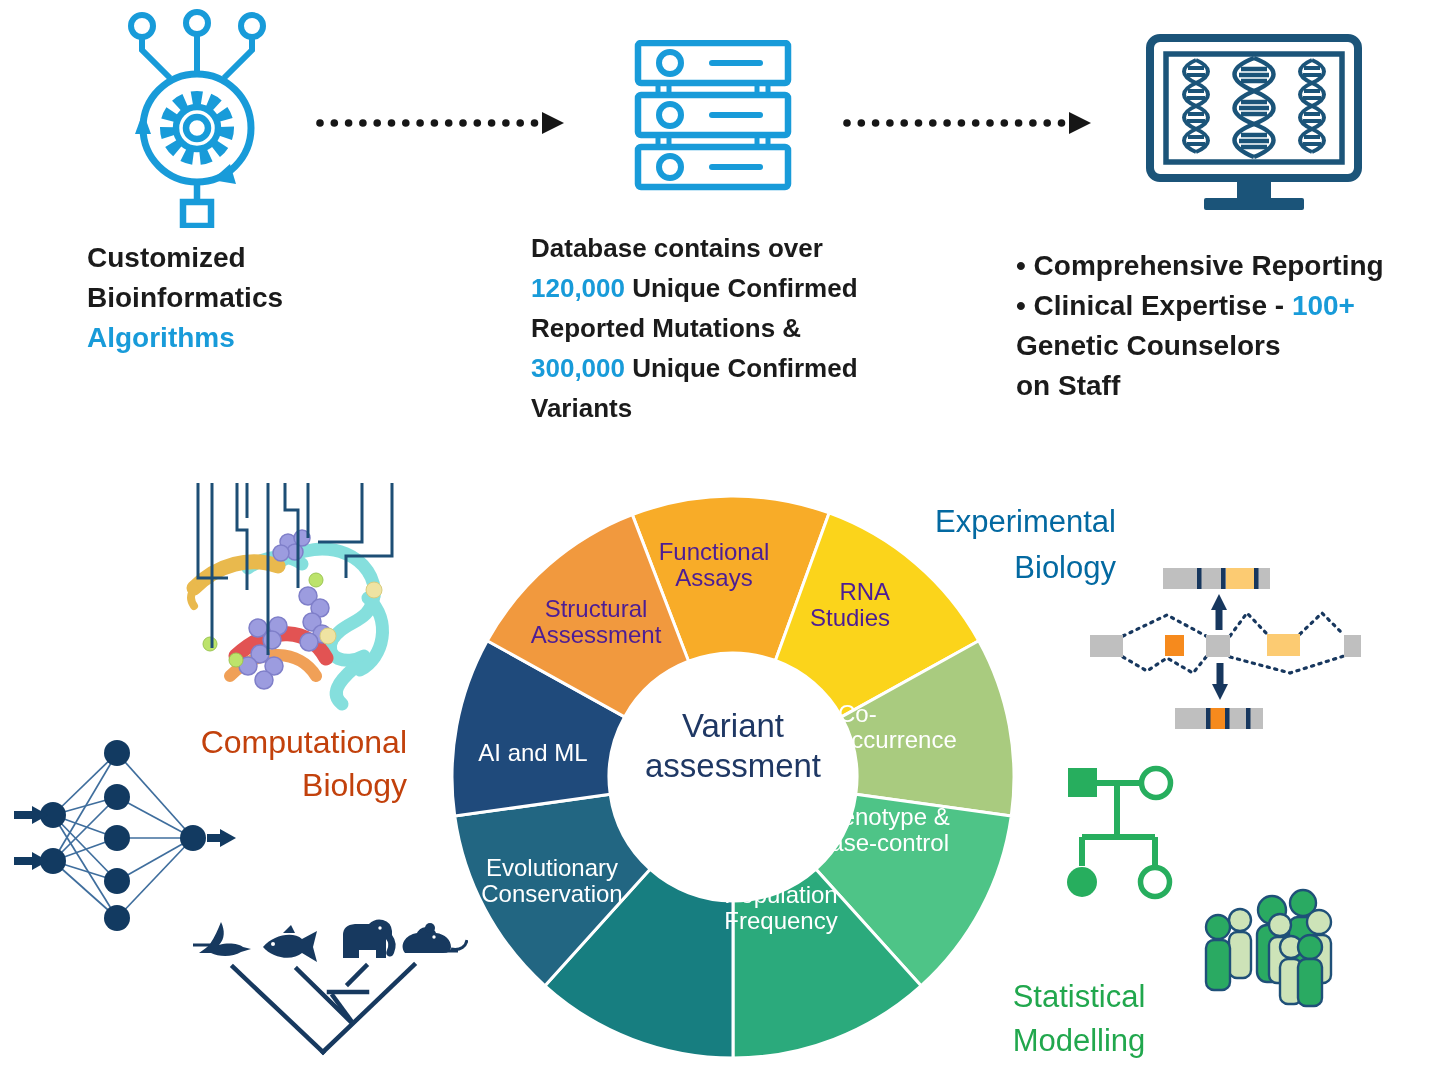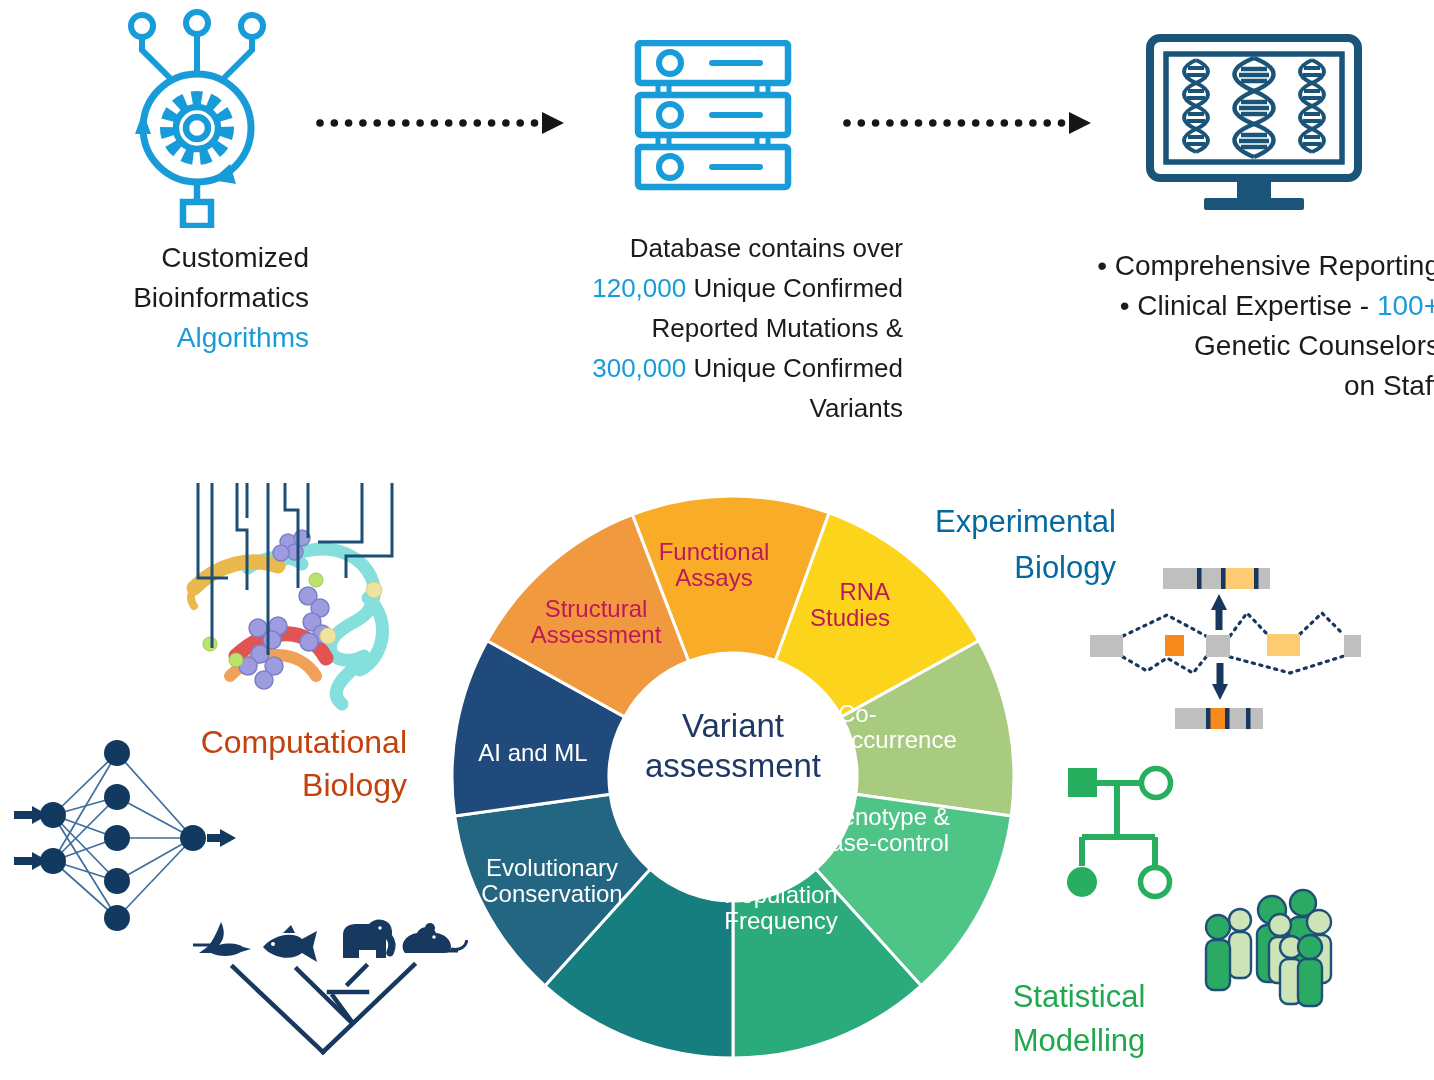--- a/index.html
+++ b/index.html
@@ -1,29 +1,29 @@
 <!DOCTYPE html>
 <html><head>
 <meta charset="utf-8">
 <style>
   html,body{margin:0;padding:0;background:#fff;}
   #canvas{position:relative;width:1434px;height:1080px;background:#ffffff;overflow:hidden;
           font-family:"Liberation Sans", sans-serif;}
   .abs{position:absolute;}
   
-  .feat{position:absolute;text-align:right;font-weight:400;color:#1b1b1b;}
+  .feat{position:absolute;text-align:left;font-weight:700;color:#1b1b1b;}
   #feat-left{left:87px;top:238px;width:222px;font-size:28px;line-height:40px;}
   #feat-mid{left:531px;top:228px;width:372px;font-size:26px;line-height:40px;}
   #feat-right{left:1016px;top:246px;width:424px;font-size:28px;line-height:40px;}
   .accent{color:#189BD9;}
   
   .lbl{position:absolute;font-size:24px;line-height:26px;font-weight:400;text-align:center;
        transform:translateX(-50%);white-space:nowrap;}
   .lbl.left-align{transform:none;text-align:left;}
-  .seg-navy{color:#be185d;}
+  .seg-navy{color:#4c1d95;}
   .seg-white{color:#FFFFFF;}
   #lbl-functional{left:714px;top:539px;}
   #lbl-rna{left:810px;top:579px;text-align:right;}
   #lbl-co{left:838px;top:701px;}
   #lbl-phenotype{left:881px;top:804px;}
   #lbl-population{left:781px;top:882px;}
   #lbl-splicing{left:656px;top:875px;}
   #lbl-evolutionary{left:552px;top:855px;}
   #lbl-aiml{left:533px;top:740px;}
   #lbl-structural{left:596px;top:596px;}

